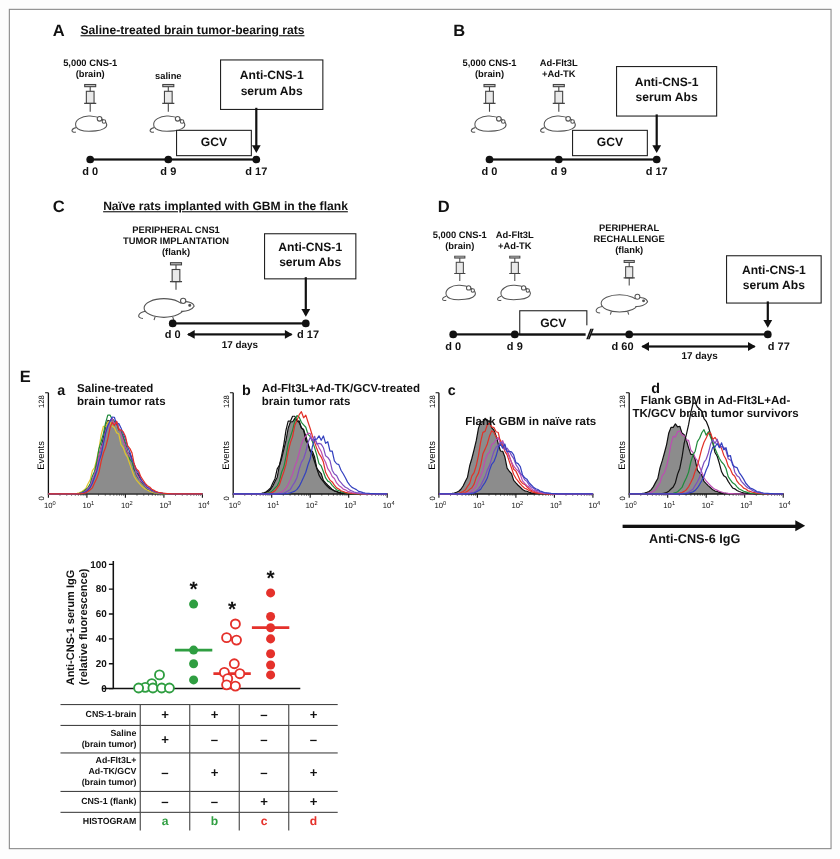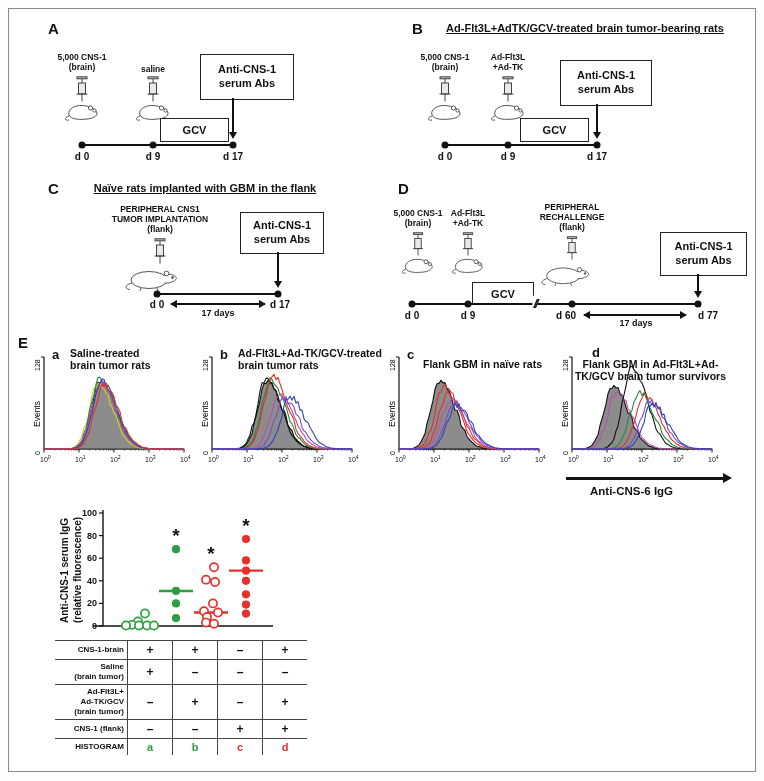--- a/index.html
+++ b/index.html
@@ -77,20 +77,21 @@
       </g>
     </symbol>
   </defs>
 </svg>
 
 <div class="page">
   <div class="frame"></div>
 
   <div class="panel" style="left:30px;top:16px;width:355px;height:152px;">
     <div class="panel-letter pre" style="left:18px;top:4px;">A</div>
+    <div class="panel-title pre" style="left:40px;top:6px;width:210px;">Saline-treated brain tumor-bearing rats</div>
     <div class="inj-label pre" style="left:52px;top:36px;">5,000 CNS-1
 (brain)</div>
     <svg class="icon" style="left:52px;top:60px;" width="16" height="26">
         <use href="#sym-syringe"></use>
       </svg>
     <svg class="icon" style="left:52px;top:86px;" width="36" height="20">
         <use href="#sym-rat-top"></use>
       </svg>
     <div class="inj-label pre" style="left:123px;top:48px;">saline</div>
     <svg class="icon" style="left:123px;top:60px;" width="16" height="26">
@@ -107,21 +108,20 @@
     <div class="tl-dot" style="left:52px;top:129px;"></div>
     <div class="tl-dot" style="left:123px;top:129px;"></div>
     <div class="tl-dot" style="left:203px;top:129px;"></div>
     <div class="day-label pre" style="left:52px;top:135px;">d 0</div>
     <div class="day-label pre" style="left:123px;top:135px;">d 9</div>
     <div class="day-label pre" style="left:203px;top:135px;">d 17</div>
   </div>
 
   <div class="panel" style="left:398px;top:16px;width:357px;height:152px;">
     <div class="panel-letter pre" style="left:14px;top:4px;">B</div>
-    <div class="panel-title pre" style="left:27px;top:6px;width:320px;">Ad-Flt3L+AdTK/GCV-treated brain tumor-bearing rats</div>
     <div class="inj-label pre" style="left:47px;top:36px;">5,000 CNS-1
 (brain)</div>
     <svg class="icon" style="left:47px;top:60px;" width="16" height="26">
         <use href="#sym-syringe"></use>
       </svg>
     <svg class="icon" style="left:47px;top:86px;" width="36" height="20">
         <use href="#sym-rat-top"></use>
       </svg>
     <div class="inj-label pre" style="left:110px;top:36px;">Ad-Flt3L
 +Ad-TK</div>
@@ -388,21 +388,21 @@
         <line x1="152" y1="100" x2="152" y2="103.5" stroke="#111" stroke-width="1"></line>
         <text x="148" y="113" font-size="7" fill="#111">10<tspan dy="-3" font-size="5.2">4</tspan></text>
         <path d="M12 100 L12 100.0 L14 100.0 L16 100.0 L18 100.0 L20 99.9 L22 99.8 L24 99.6 L26 99.2 L28 98.5 L30 97.6 L32 95.8 L34 92.8 L36 88.7 L38 84.8 L40 74.4 L42 67.6 L44 59.7 L46 51.4 L48 40.2 L50 34.6 L52 34.4 L54 31.3 L56 33.9 L58 33.6 L60 40.0 L62 41.9 L64 47.3 L66 54.6 L68 61.0 L70 61.3 L72 66.5 L74 76.6 L76 79.4 L78 81.5 L80 87.7 L82 90.0 L84 92.1 L86 94.0 L88 96.0 L90 97.2 L92 97.6 L94 98.5 L96 99.0 L98 99.3 L100 99.6 L102 99.7 L104 99.8 L106 99.9 L108 99.9 L110 100.0 L112 100.0 L114 100.0 L116 100.0 L118 100.0 L120 100.0 L122 100.0 L124 100.0 L126 100.0 L128 100.0 L130 100.0 L132 100.0 L134 100.0 L136 100.0 L138 100.0 L140 100.0 L142 100.0 L144 100.0 L146 100.0 L148 100.0 L150 100.0 L152 100.0 L152 100 Z" stroke="#111111" stroke-width="1.1" fill="#8c8c8c" stroke-linejoin="round"></path>
         <path d="M12 100 L12 100.0 L14 100.0 L16 100.0 L18 100.0 L20 100.0 L22 100.0 L24 99.9 L26 99.8 L28 99.7 L30 99.4 L32 98.8 L34 97.8 L36 96.5 L38 93.2 L40 90.4 L42 83.6 L44 80.7 L46 74.2 L48 65.0 L50 52.5 L52 44.1 L54 43.2 L56 37.1 L58 35.8 L60 39.1 L62 39.7 L64 43.5 L66 44.2 L68 53.4 L70 55.8 L72 61.3 L74 64.5 L76 70.6 L78 76.4 L80 82.4 L82 85.8 L84 88.3 L86 90.9 L88 93.1 L90 94.8 L92 95.7 L94 97.0 L96 97.8 L98 98.7 L100 99.0 L102 99.3 L104 99.6 L106 99.7 L108 99.8 L110 99.9 L112 99.9 L114 100.0 L116 100.0 L118 100.0 L120 100.0 L122 100.0 L124 100.0 L126 100.0 L128 100.0 L130 100.0 L132 100.0 L134 100.0 L136 100.0 L138 100.0 L140 100.0 L142 100.0 L144 100.0 L146 100.0 L148 100.0 L150 100.0 L152 100.0 L152 100" stroke="#e23128" stroke-width="1.1" fill="none" stroke-linejoin="round"></path>
         <path d="M12 100 L12 100.0 L14 100.0 L16 100.0 L18 100.0 L20 100.0 L22 100.0 L24 100.0 L26 100.0 L28 99.9 L30 99.8 L32 99.7 L34 99.3 L36 98.8 L38 97.6 L40 95.9 L42 94.4 L44 91.1 L46 84.8 L48 81.1 L50 73.6 L52 63.6 L54 59.3 L56 54.6 L58 47.4 L60 42.6 L62 43.9 L64 48.2 L66 49.9 L68 51.3 L70 56.8 L72 57.8 L74 61.0 L76 65.5 L78 71.3 L80 77.6 L82 79.3 L84 83.6 L86 88.2 L88 90.5 L90 91.3 L92 93.5 L94 95.3 L96 97.0 L98 97.4 L100 98.3 L102 98.8 L104 99.2 L106 99.5 L108 99.7 L110 99.8 L112 99.9 L114 99.9 L116 99.9 L118 100.0 L120 100.0 L122 100.0 L124 100.0 L126 100.0 L128 100.0 L130 100.0 L132 100.0 L134 100.0 L136 100.0 L138 100.0 L140 100.0 L142 100.0 L144 100.0 L146 100.0 L148 100.0 L150 100.0 L152 100.0 L152 100" stroke="#e23128" stroke-width="1.1" fill="none" stroke-linejoin="round"></path>
         <path d="M12 100 L12 100.0 L14 100.0 L16 100.0 L18 100.0 L20 100.0 L22 100.0 L24 100.0 L26 100.0 L28 100.0 L30 99.9 L32 99.9 L34 99.8 L36 99.5 L38 99.2 L40 98.5 L42 97.4 L44 95.2 L46 92.9 L48 87.8 L50 83.5 L52 78.5 L54 69.6 L56 64.2 L58 62.0 L60 55.0 L62 53.9 L64 50.8 L66 48.9 L68 54.4 L70 51.6 L72 56.9 L74 61.7 L76 66.7 L78 71.1 L80 74.8 L82 77.3 L84 79.1 L86 82.3 L88 88.2 L90 90.5 L92 92.6 L94 93.6 L96 95.4 L98 96.8 L100 97.5 L102 98.3 L104 98.8 L106 99.2 L108 99.5 L110 99.6 L112 99.8 L114 99.9 L116 99.9 L118 99.9 L120 100.0 L122 100.0 L124 100.0 L126 100.0 L128 100.0 L130 100.0 L132 100.0 L134 100.0 L136 100.0 L138 100.0 L140 100.0 L142 100.0 L144 100.0 L146 100.0 L148 100.0 L150 100.0 L152 100.0 L152 100" stroke="#bb4fb1" stroke-width="1.1" fill="none" stroke-linejoin="round"></path>
         <path d="M12 100 L12 100.0 L14 100.0 L16 100.0 L18 100.0 L20 100.0 L22 100.0 L24 100.0 L26 100.0 L28 100.0 L30 100.0 L32 100.0 L34 99.9 L36 99.9 L38 99.7 L40 99.5 L42 99.0 L44 98.5 L46 97.1 L48 95.4 L50 92.4 L52 88.4 L54 84.3 L56 78.4 L58 74.3 L60 67.7 L62 61.5 L64 57.6 L66 55.8 L68 53.4 L70 53.7 L72 60.1 L74 58.4 L76 61.3 L78 65.0 L80 67.9 L82 73.4 L84 76.3 L86 81.2 L88 83.5 L90 87.1 L92 88.6 L94 91.9 L96 93.7 L98 94.9 L100 96.5 L102 97.0 L104 98.2 L106 98.5 L108 99.0 L110 99.3 L112 99.6 L114 99.7 L116 99.8 L118 99.9 L120 99.9 L122 100.0 L124 100.0 L126 100.0 L128 100.0 L130 100.0 L132 100.0 L134 100.0 L136 100.0 L138 100.0 L140 100.0 L142 100.0 L144 100.0 L146 100.0 L148 100.0 L150 100.0 L152 100.0 L152 100" stroke="#7b4fc0" stroke-width="1.1" fill="none" stroke-linejoin="round"></path>
         <path d="M12 100 L12 100.0 L14 100.0 L16 100.0 L18 100.0 L20 100.0 L22 100.0 L24 100.0 L26 100.0 L28 100.0 L30 100.0 L32 100.0 L34 100.0 L36 99.9 L38 99.9 L40 99.8 L42 99.5 L44 99.2 L46 98.3 L48 97.1 L50 95.8 L52 92.4 L54 89.5 L56 85.6 L58 78.6 L60 73.1 L62 70.7 L64 65.6 L66 58.2 L68 54.8 L70 58.4 L72 54.7 L74 61.9 L76 61.3 L78 61.8 L80 64.6 L82 71.6 L84 72.5 L86 75.2 L88 82.6 L90 85.4 L92 86.6 L94 89.9 L96 91.9 L98 93.9 L100 95.3 L102 96.0 L104 97.4 L106 98.0 L108 98.7 L110 99.1 L112 99.3 L114 99.6 L116 99.7 L118 99.8 L120 99.9 L122 99.9 L124 100.0 L126 100.0 L128 100.0 L130 100.0 L132 100.0 L134 100.0 L136 100.0 L138 100.0 L140 100.0 L142 100.0 L144 100.0 L146 100.0 L148 100.0 L150 100.0 L152 100.0 L152 100" stroke="#3340bf" stroke-width="1.1" fill="none" stroke-linejoin="round"></path>
       </svg>
     <div class="hist-letter pre" style="left:24px;top:2px;">c</div>
-    <div class="hist-title pre" style="left:40px;top:13px;width:135px;">Flank GBM in naïve rats</div>
+    <div class="hist-title pre" style="left:40px;top:32px;width:135px;">Flank GBM in naïve rats</div>
   </div>
 
   <div class="hist" style="left:556px;top:345px;">
     <svg class="plot" width="164" height="122">
       <text x="8" y="22" font-size="7" transform="rotate(-90 8 22)" class="pre">128</text>
       <text x="8" y="78" font-size="8.5" transform="rotate(-90 8 78)" class="pre">Events</text>
       <text x="8" y="106" font-size="7" transform="rotate(-90 8 106)" class="pre">0</text>
     <path d="M12 8 L12 100 L152 100" stroke="#111" fill="none" stroke-width="1.2"></path>
         <line x1="9" y1="8" x2="12" y2="8" stroke="#111" stroke-width="1"></line>
         <line x1="12" y1="100" x2="12" y2="103.5" stroke="#111" stroke-width="1"></line>

